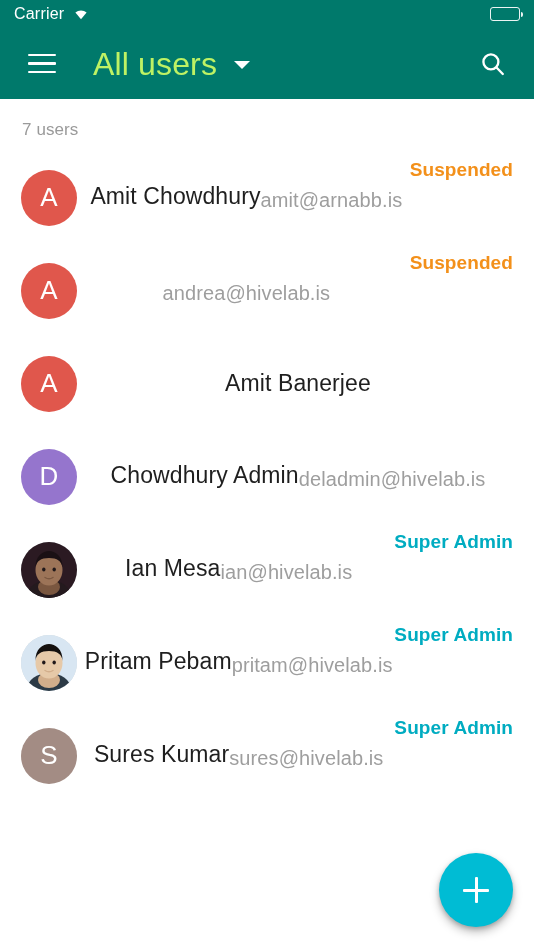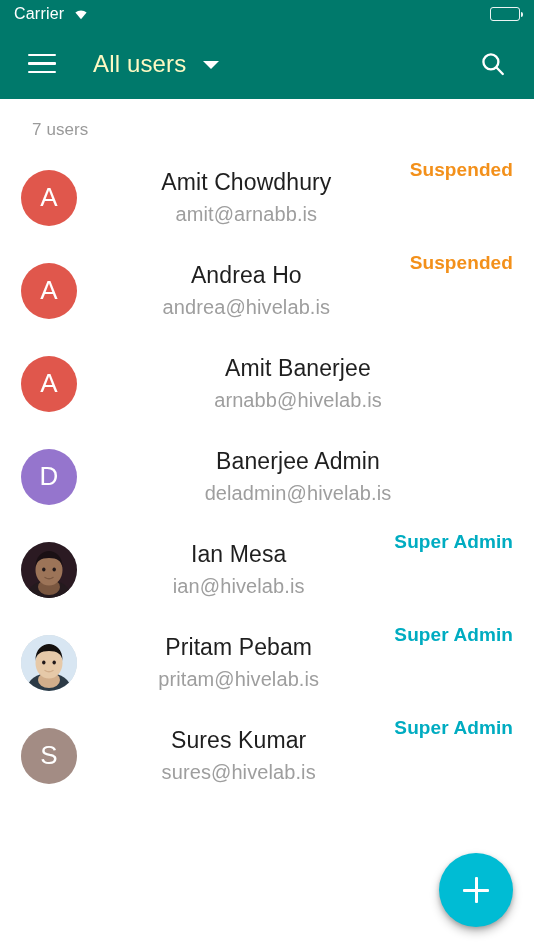--- a/index.html
+++ b/index.html
@@ -117,22 +117,22 @@
     border-radius: 1px;
   }
   .title-group {
     display: flex;
     align-items: center;
     margin-left: 29px;
     cursor: pointer;
     gap: 17px;
   }
   .app-title {
-    color: #fef9c3;
-    font-size: 24px;
+    color: #bef264;
+    font-size: 32px;
     letter-spacing: 0.15px;
     line-height: 1;
   }
   .caret {
     width: 0; height: 0;
     border-left: 8px solid transparent;
     border-right: 8px solid transparent;
     border-top: 8px solid #ffffff;
     margin-top: 3px;
   }
@@ -149,21 +149,21 @@
   
   .content {
     background: #ffffff;
     height: 851px;
     position: relative;
     overflow: hidden;
   }
   .list-header {
     color: #9A9A9A;
     font-size: 17px;
-    padding: 21px 0 0 32px;
+    padding: 21px 0 0 22px;
     letter-spacing: 0.1px;
   }
 
   .user-list {
     margin-top: 11px;
   }
   .user-row {
     display: flex;
     align-items: center;
     height: 93px;
@@ -186,21 +186,21 @@
     letter-spacing: 0.2px;
     overflow: hidden;
     position: relative;
   }
   .avatar.photo { background: #cfd8dc; }
   .avatar.photo svg { display: block; width: 100%; height: 100%; }
 
   .user-text {
     margin-left: 18px;
     display: flex;
-    flex-direction: column;
+    flex-direction: row;
     justify-content: center;
     min-width: 0;
     flex: 1 1 auto;
     text-align: center;
   }
   .user-name {
     color: #1F1F1F;
     font-size: 23px;
     line-height: 1.18;
     letter-spacing: 0.1px;
@@ -297,37 +297,35 @@
           <div class="avatar" style="background: rgb(224, 87, 76);">A</div>
           <div class="user-text">
             <div class="user-name">Amit Chowdhury</div>
             <div class="user-email">amit@arnabb.is</div>
           </div>
           <div class="user-badge" style="color: rgb(243, 144, 26);">Suspended</div>
         </div>
         <div class="user-row">
           <div class="avatar" style="background: rgb(224, 87, 76);">A</div>
           <div class="user-text">
-            <div class="user-name">Andrea Ho</div>
             <div class="user-email">andrea@hivelab.is</div>
           </div>
           <div class="user-badge" style="color: rgb(243, 144, 26);">Suspended</div>
         </div>
         <div class="user-row">
           <div class="avatar" style="background: rgb(224, 87, 76);">A</div>
           <div class="user-text">
             <div class="user-name">Amit Banerjee</div>
-            <div class="user-email">arnabb@hivelab.is</div>
           </div>
           <div class="user-badge"></div>
         </div>
         <div class="user-row">
           <div class="avatar" style="background: rgb(149, 117, 205);">D</div>
           <div class="user-text">
-            <div class="user-name">Banerjee Admin</div>
+            <div class="user-name">Chowdhury Admin</div>
             <div class="user-email">deladmin@hivelab.is</div>
           </div>
           <div class="user-badge"></div>
         </div>
         <div class="user-row">
           <div class="avatar photo">
             <svg viewBox="0 0 56 56" preserveAspectRatio="xMidYMid slice">
     <rect width="56" height="56" fill="#2B1A22"></rect>
     <ellipse cx="28" cy="54" rx="22" ry="16" fill="#241A1E"></ellipse>
     <ellipse cx="28" cy="45" rx="11" ry="8" fill="#7A5740"></ellipse>

